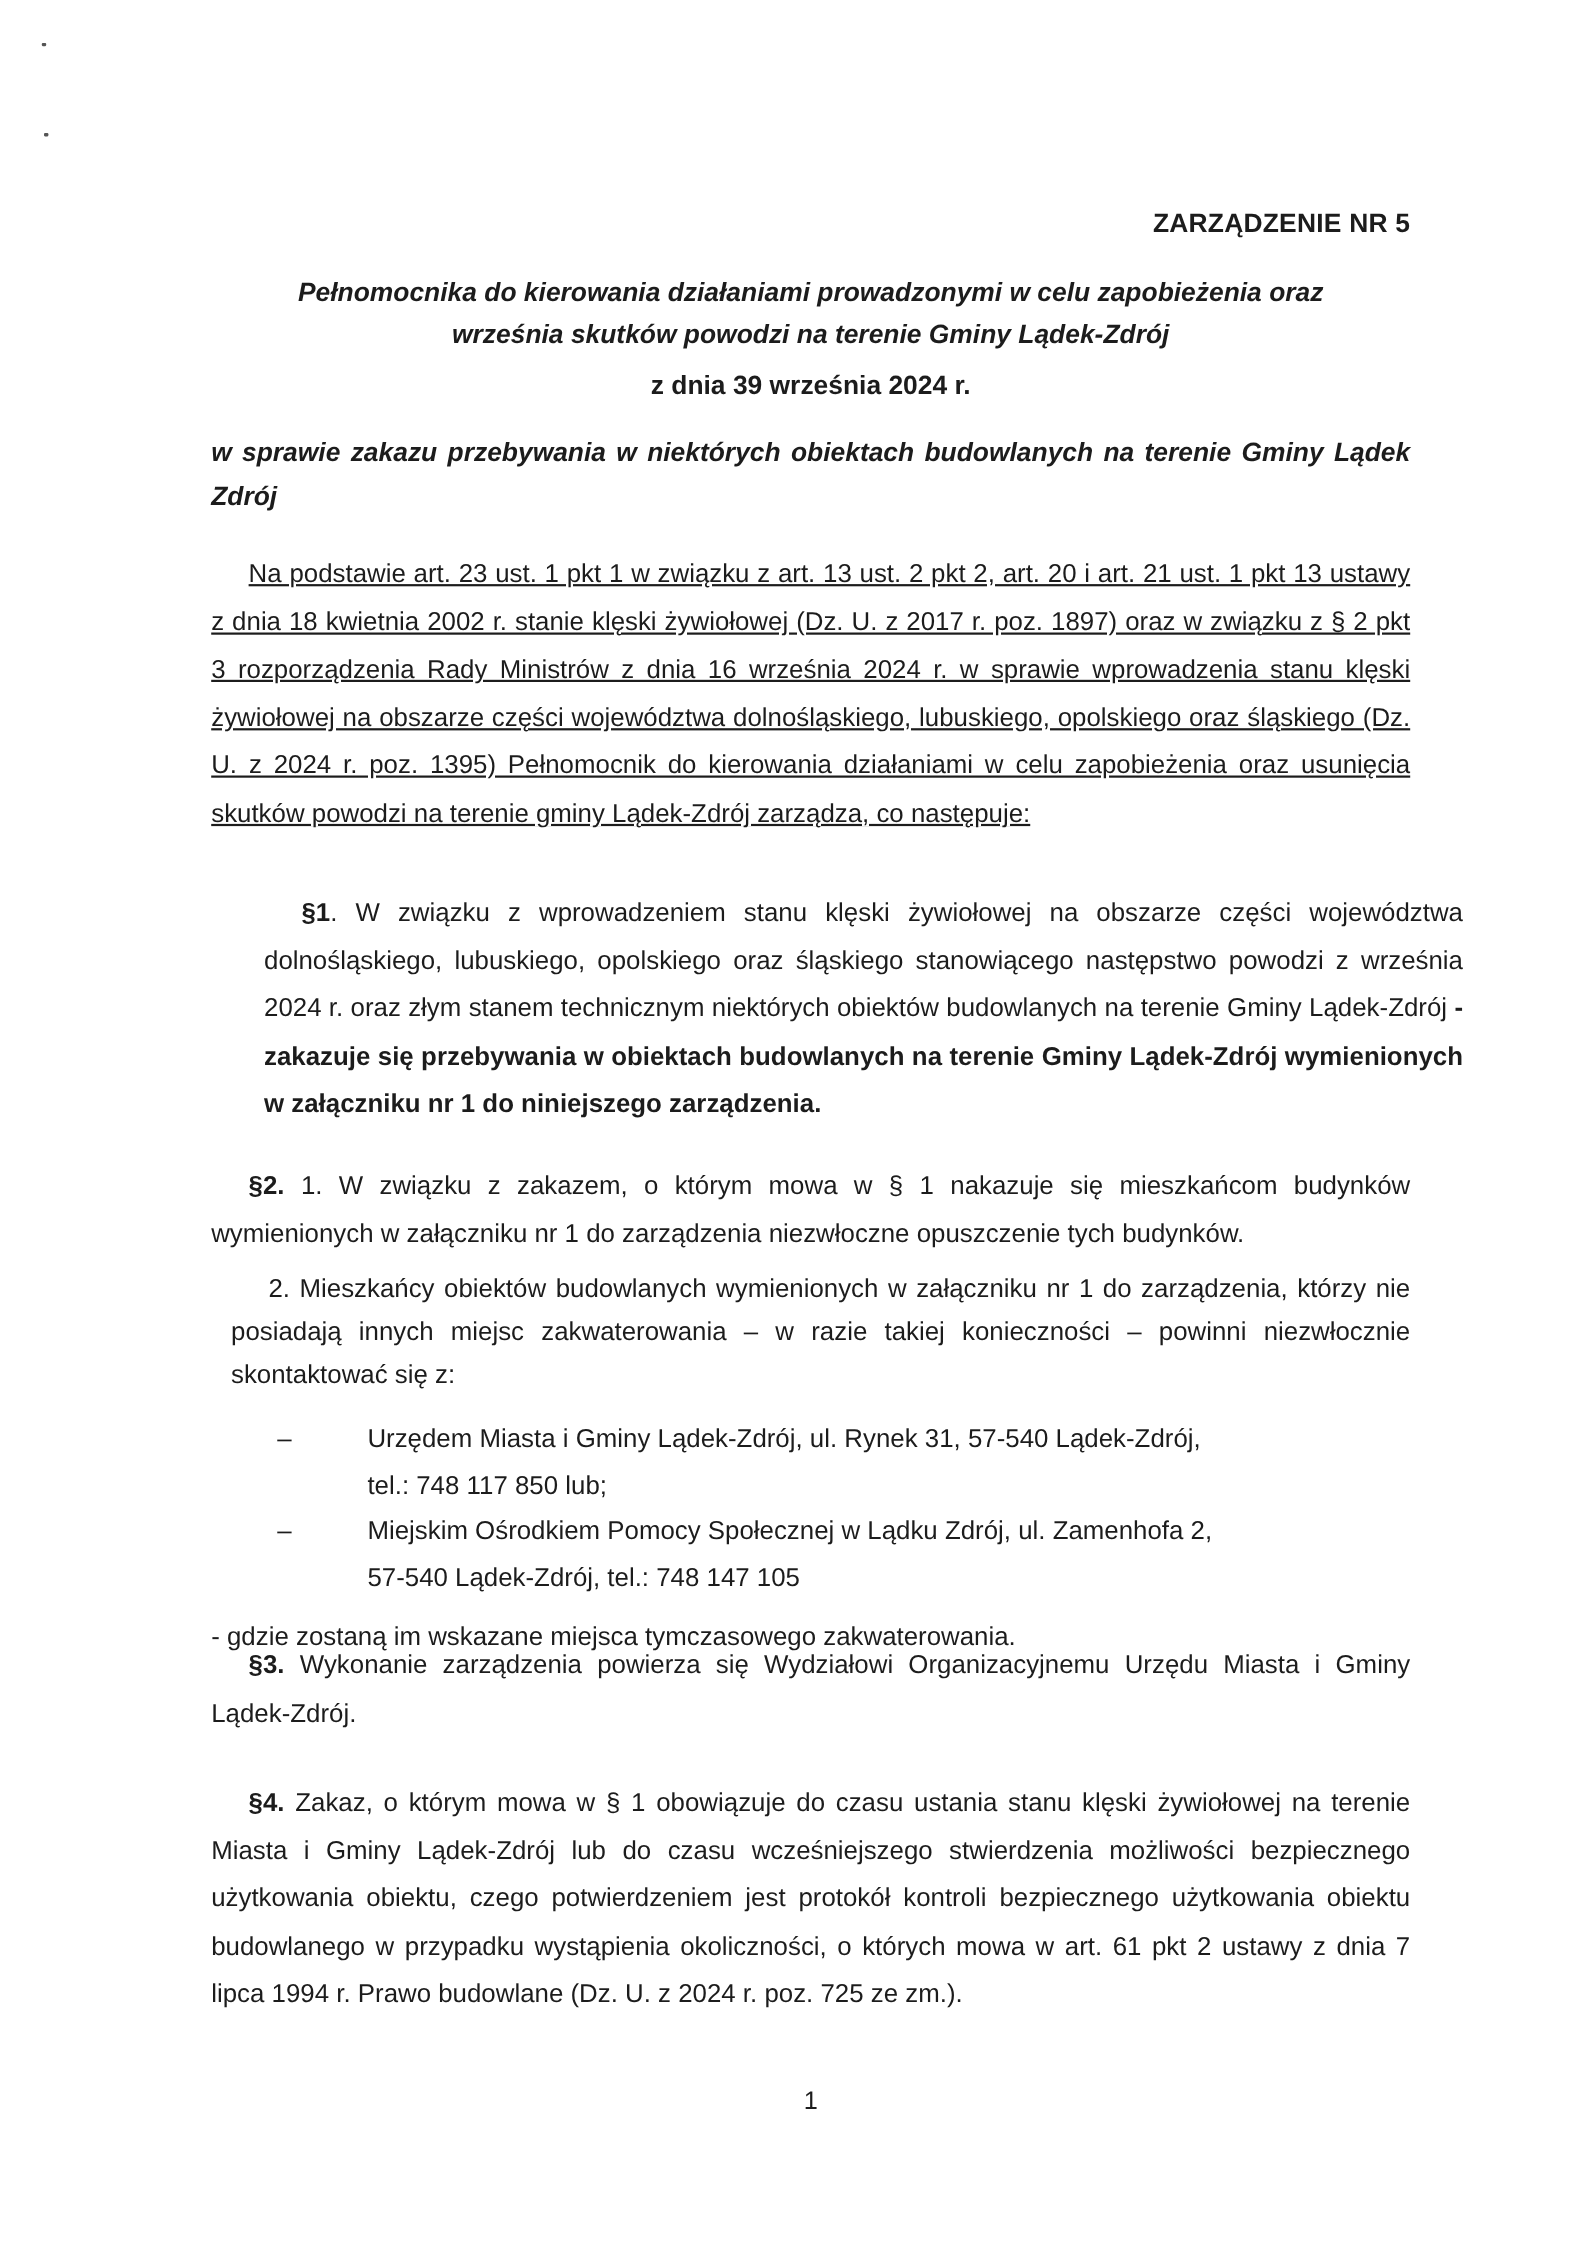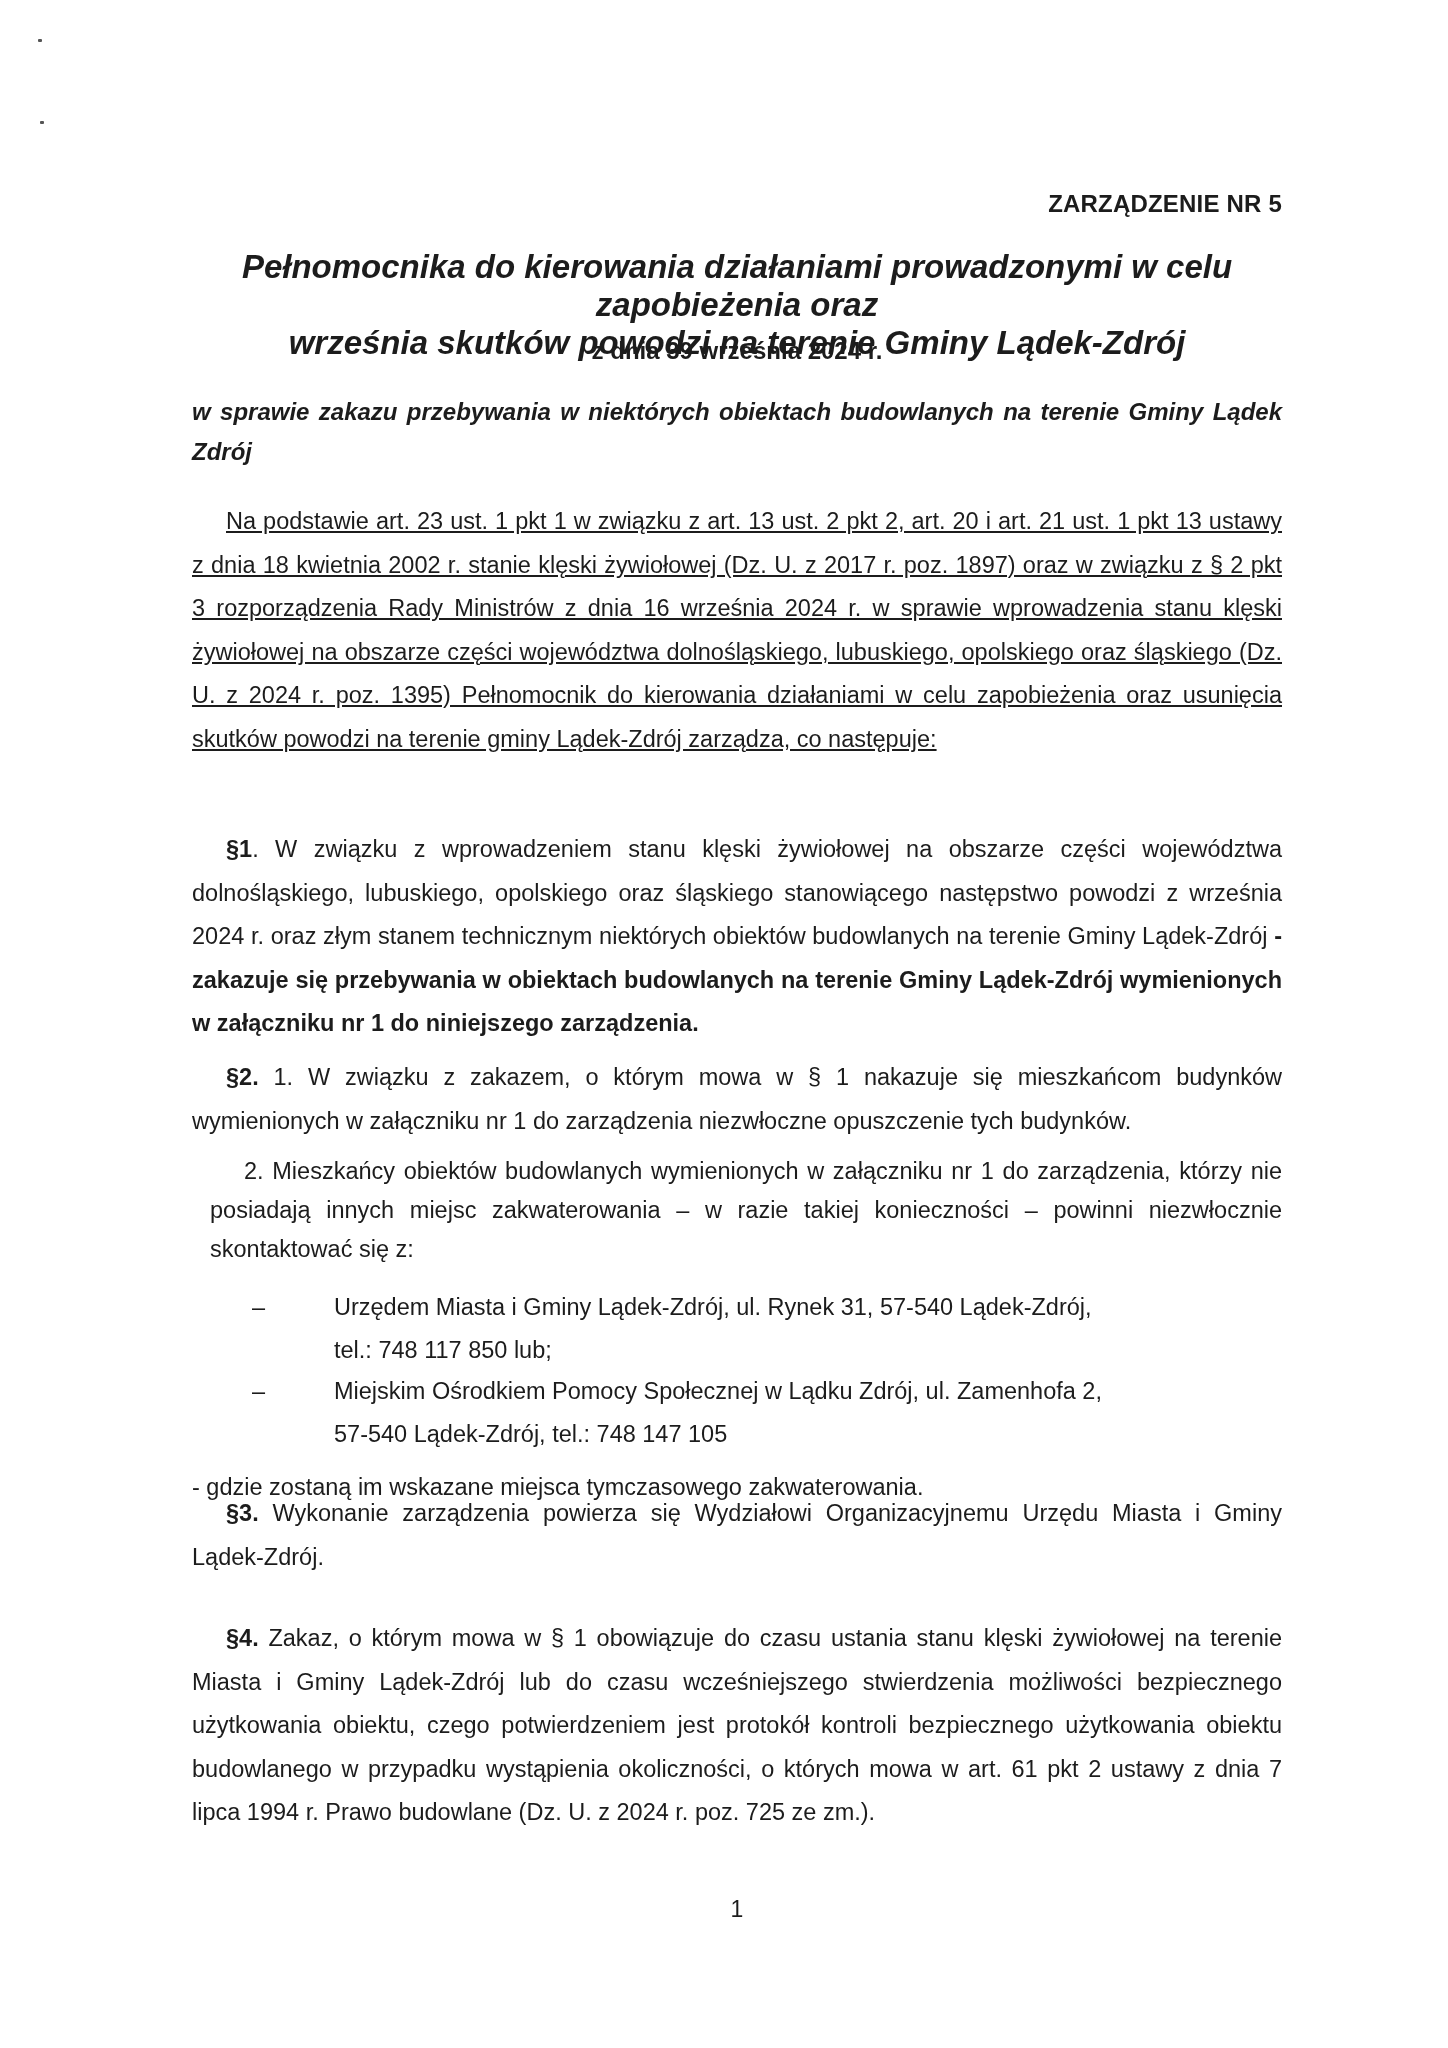--- a/index.html
+++ b/index.html
@@ -1,21 +1,21 @@
 <!DOCTYPE html>
 <html><head>
 <meta charset="utf-8">
 <style>
   html, body { margin: 0; padding: 0; background: #ffffff; }
   body { width: 1448px; height: 2048px; position: relative; overflow: hidden;
          font-family: "Liberation Sans", "DejaVu Sans", sans-serif; color: #1c1c1c; }
   .speck { position: absolute; width: 4px; height: 3px; background: #555; border-radius: 1px; }
   .page { position: absolute; left: 192px; top: 0; width: 1090px; }
   .title { position: absolute; left: 0; width: 1090px; top: 190px; font-size: 24px; font-weight: bold; text-align: right; letter-spacing: 0.2px; }
-  .subtitle { position: absolute; left: 0; width: 1090px; top: 248px; font-size: 33px; font-weight: bold; font-style: italic; text-align: center; line-height: 38px; }
+  .subtitle { position: absolute; left: 0; width: 1090px; top: 248px; font-size: 24px; font-weight: bold; font-style: italic; text-align: center; line-height: 38px; }
   .date { position: absolute; left: 0; width: 1090px; top: 337px; font-size: 24px; font-weight: bold; text-align: center; }
   .subject { position: absolute; left: 0; width: 1090px; top: 392px; font-size: 24px; font-weight: bold; font-style: italic; line-height: 40px; text-align: justify; text-align-last: left; }
   .para { position: absolute; left: 0; width: 1090px; font-size: 23.5px; line-height: 43.5px; text-align: justify; }
   .para .ind { display: inline-block; width: 34px; }
   .b { font-weight: bold; }
   .sub { position: absolute; left: 18px; width: 1072px; font-size: 23.5px; line-height: 39px; text-align: justify; }
   .sub .ind { display: inline-block; width: 34px; }
   .dash-item { position: absolute; left: 60px; width: 900px; font-size: 23.5px; line-height: 43px; }
   .dash-item .dash { position: absolute; left: 0; top: 0; width: 40px; }
   .dash-item .txt { display: block; margin-left: 82px; }
@@ -37,21 +37,21 @@
   </div>
 
   <div class="date">z dnia 39 września 2024 r.</div>
 
   <div class="subject">w sprawie zakazu przebywania w niektórych obiektach budowlanych na terenie Gminy Lądek Zdrój</div>
 
   <div class="para" style="top:500px;text-decoration:underline;">
     <span class="ind"></span><span>Na podstawie art. 23 ust. 1 pkt 1 w związku z art. 13 ust. 2 pkt 2, art. 20 i art. 21 ust. 1 pkt 13 ustawy z dnia 18 kwietnia 2002 r. stanie klęski żywiołowej (Dz. U. z 2017 r. poz. 1897) oraz w związku z § 2 pkt 3 rozporządzenia Rady Ministrów z dnia 16 września 2024 r. w sprawie wprowadzenia stanu klęski żywiołowej na obszarze części województwa dolnośląskiego, lubuskiego, opolskiego oraz śląskiego (Dz. U. z 2024 r. poz. 1395) Pełnomocnik do kierowania działaniami w celu zapobieżenia oraz usunięcia skutków powodzi na terenie gminy Lądek-Zdrój zarządza, co następuje:</span>
   </div>
 
-  <div class="para" style="top:828px;">
+  <div class="para" style="top:808px;margin-left:48px;">
     <span class="ind"></span><span class="b">§1</span><span>. W związku z wprowadzeniem stanu klęski żywiołowej na obszarze części województwa dolnośląskiego, lubuskiego, opolskiego oraz śląskiego stanowiącego następstwo powodzi z września 2024 r. oraz złym stanem technicznym niektórych obiektów budowlanych na terenie Gminy Lądek-Zdrój </span><span class="b">- zakazuje się przebywania w obiektach budowlanych na terenie Gminy Lądek-Zdrój wymienionych w załączniku nr 1 do niniejszego zarządzenia.</span>
   </div>
 
   <div class="para" style="top:1056px;">
     <span class="ind"></span><span class="b">§2.</span> <span>1. W związku z zakazem, o którym mowa w § 1 nakazuje się mieszkańcom budynków wymienionych w załączniku nr 1 do zarządzenia niezwłoczne opuszczenie tych budynków.</span>
   </div>
 
   <div class="sub" style="top:1152px;">
     <span class="ind"></span><span>2. Mieszkańcy obiektów budowlanych wymienionych w załączniku nr 1 do zarządzenia, którzy nie posiadają innych miejsc zakwaterowania – w razie takiej konieczności – powinni niezwłocznie skontaktować się z:</span>
   </div>

